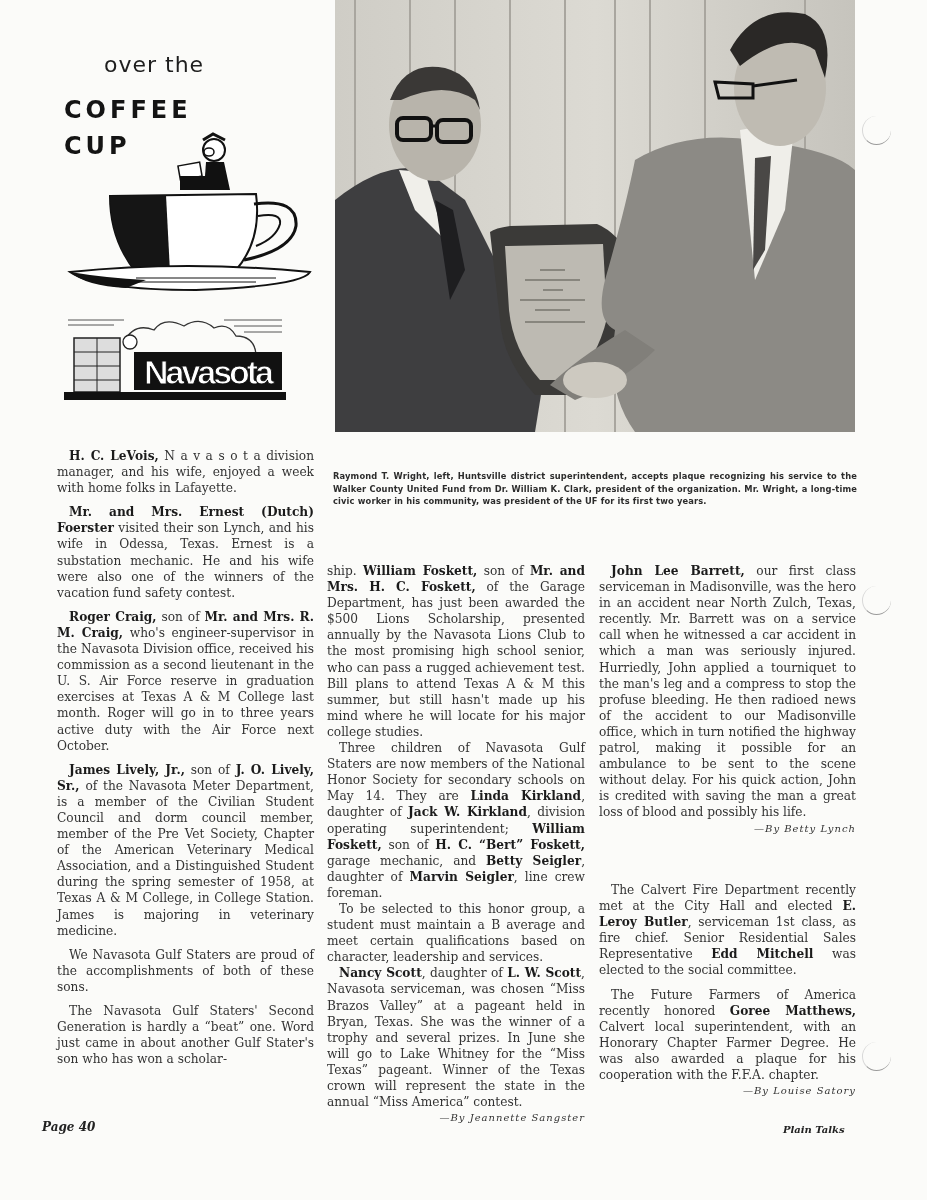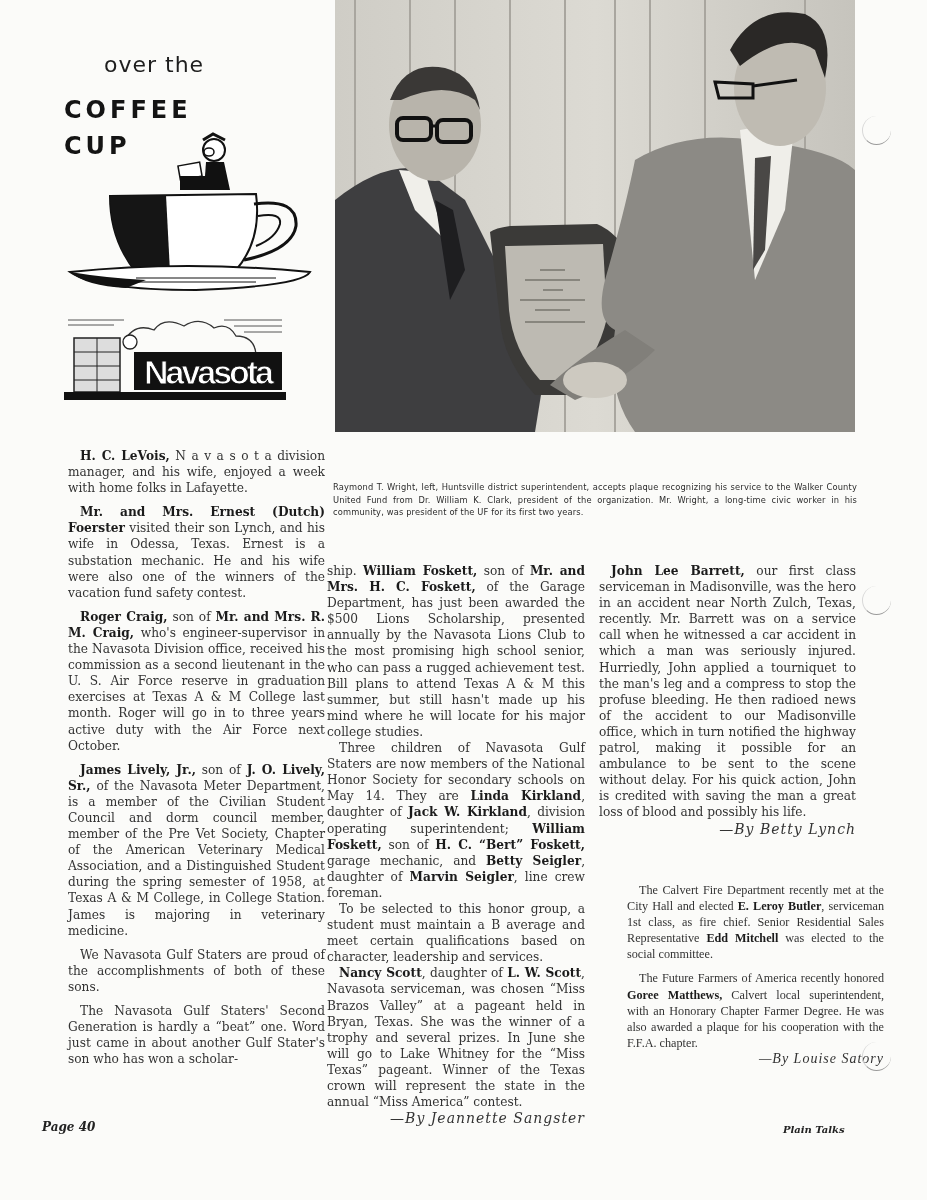--- a/index.html
+++ b/index.html
@@ -9,31 +9,31 @@
     font-family: "DejaVu Serif", serif;
   }
   .abs { position: absolute; }
   
   #over-the { left: 104px; top: 52px; font-family: "DejaVu Sans", sans-serif; font-size: 22px; color: #1e1e1e; letter-spacing: 1px; }
   #coffee { left: 64px; top: 92px; font-family: "DejaVu Sans", sans-serif; font-weight: 900; font-size: 24px; letter-spacing: 4px; color: #141414; line-height: 36px; }
   #cup-art { left: 66px; top: 120px; width: 250px; height: 180px; }
   #navasota-banner { left: 64px; top: 312px; width: 222px; height: 92px; }
   
   #photo { left: 335px; top: 0px; width: 520px; height: 432px; background: #8f8f8a; overflow: hidden; }
-  #caption { left: 333px; top: 481px; width: 524px; font-family: "DejaVu Sans", sans-serif; font-weight: normal; font-size: 8.3px; line-height: 12.5px; color: #2c2c2c; text-align: justify; letter-spacing: 0.15px; }
+  #caption { left: 333px; top: 470px; width: 524px; font-family: "DejaVu Sans", sans-serif; font-weight: bold; font-size: 8.3px; line-height: 12.5px; color: #2c2c2c; text-align: justify; letter-spacing: 0.15px; }
   
   .col { position: absolute; font-size: 12.2px; line-height: 16.1px; text-align: justify; color: #333; hyphens: manual; }
   .col p { margin: 0 0 8px 0; text-indent: 12px; }
   .col p.tight { margin-bottom: 0; }
   .col b { color: #1b1b1b; }
-  #col1 { left: 68px; top: 448px; width: 257px; }
+  #col1 { left: 57px; top: 448px; width: 257px; }
   #col2 { left: 327px; top: 563px; width: 258px; }
   #col3 { left: 599px; top: 563px; width: 257px; }
-  #col3b { left: 627px; top: 882px; width: 257px; font-family: Liberation Serif, serif; }
-  .byline { text-align: right; font-style: italic; font-size: 14px; letter-spacing: 1px; margin-top: 10px; text-indent: 0 !important; }
+  #col3b { left: 599px; top: 882px; width: 257px; }
+  .byline { text-align: right; font-style: italic; font-size: 10px; letter-spacing: 1px; margin-top: 10px; text-indent: 0 !important; }
   #footer-left { left: 42px; top: 1120px; font-weight: bold; font-style: italic; font-size: 12px; color: #222; }
   #footer-right { left: 783px; top: 1124px; font-weight: bold; font-style: italic; font-size: 10px; color: #222; }
   .hole { position: absolute; width: 28px; height: 28px; border-radius: 50%; border-bottom: 1.5px solid #9a9a9a; border-left: 1px solid #d8d8d8; }
 </style>
 </head>
 <body>
 
 <div id="over-the" class="abs">over the</div>
 <div id="coffee" class="abs">
   <div>COFFEE</div>

